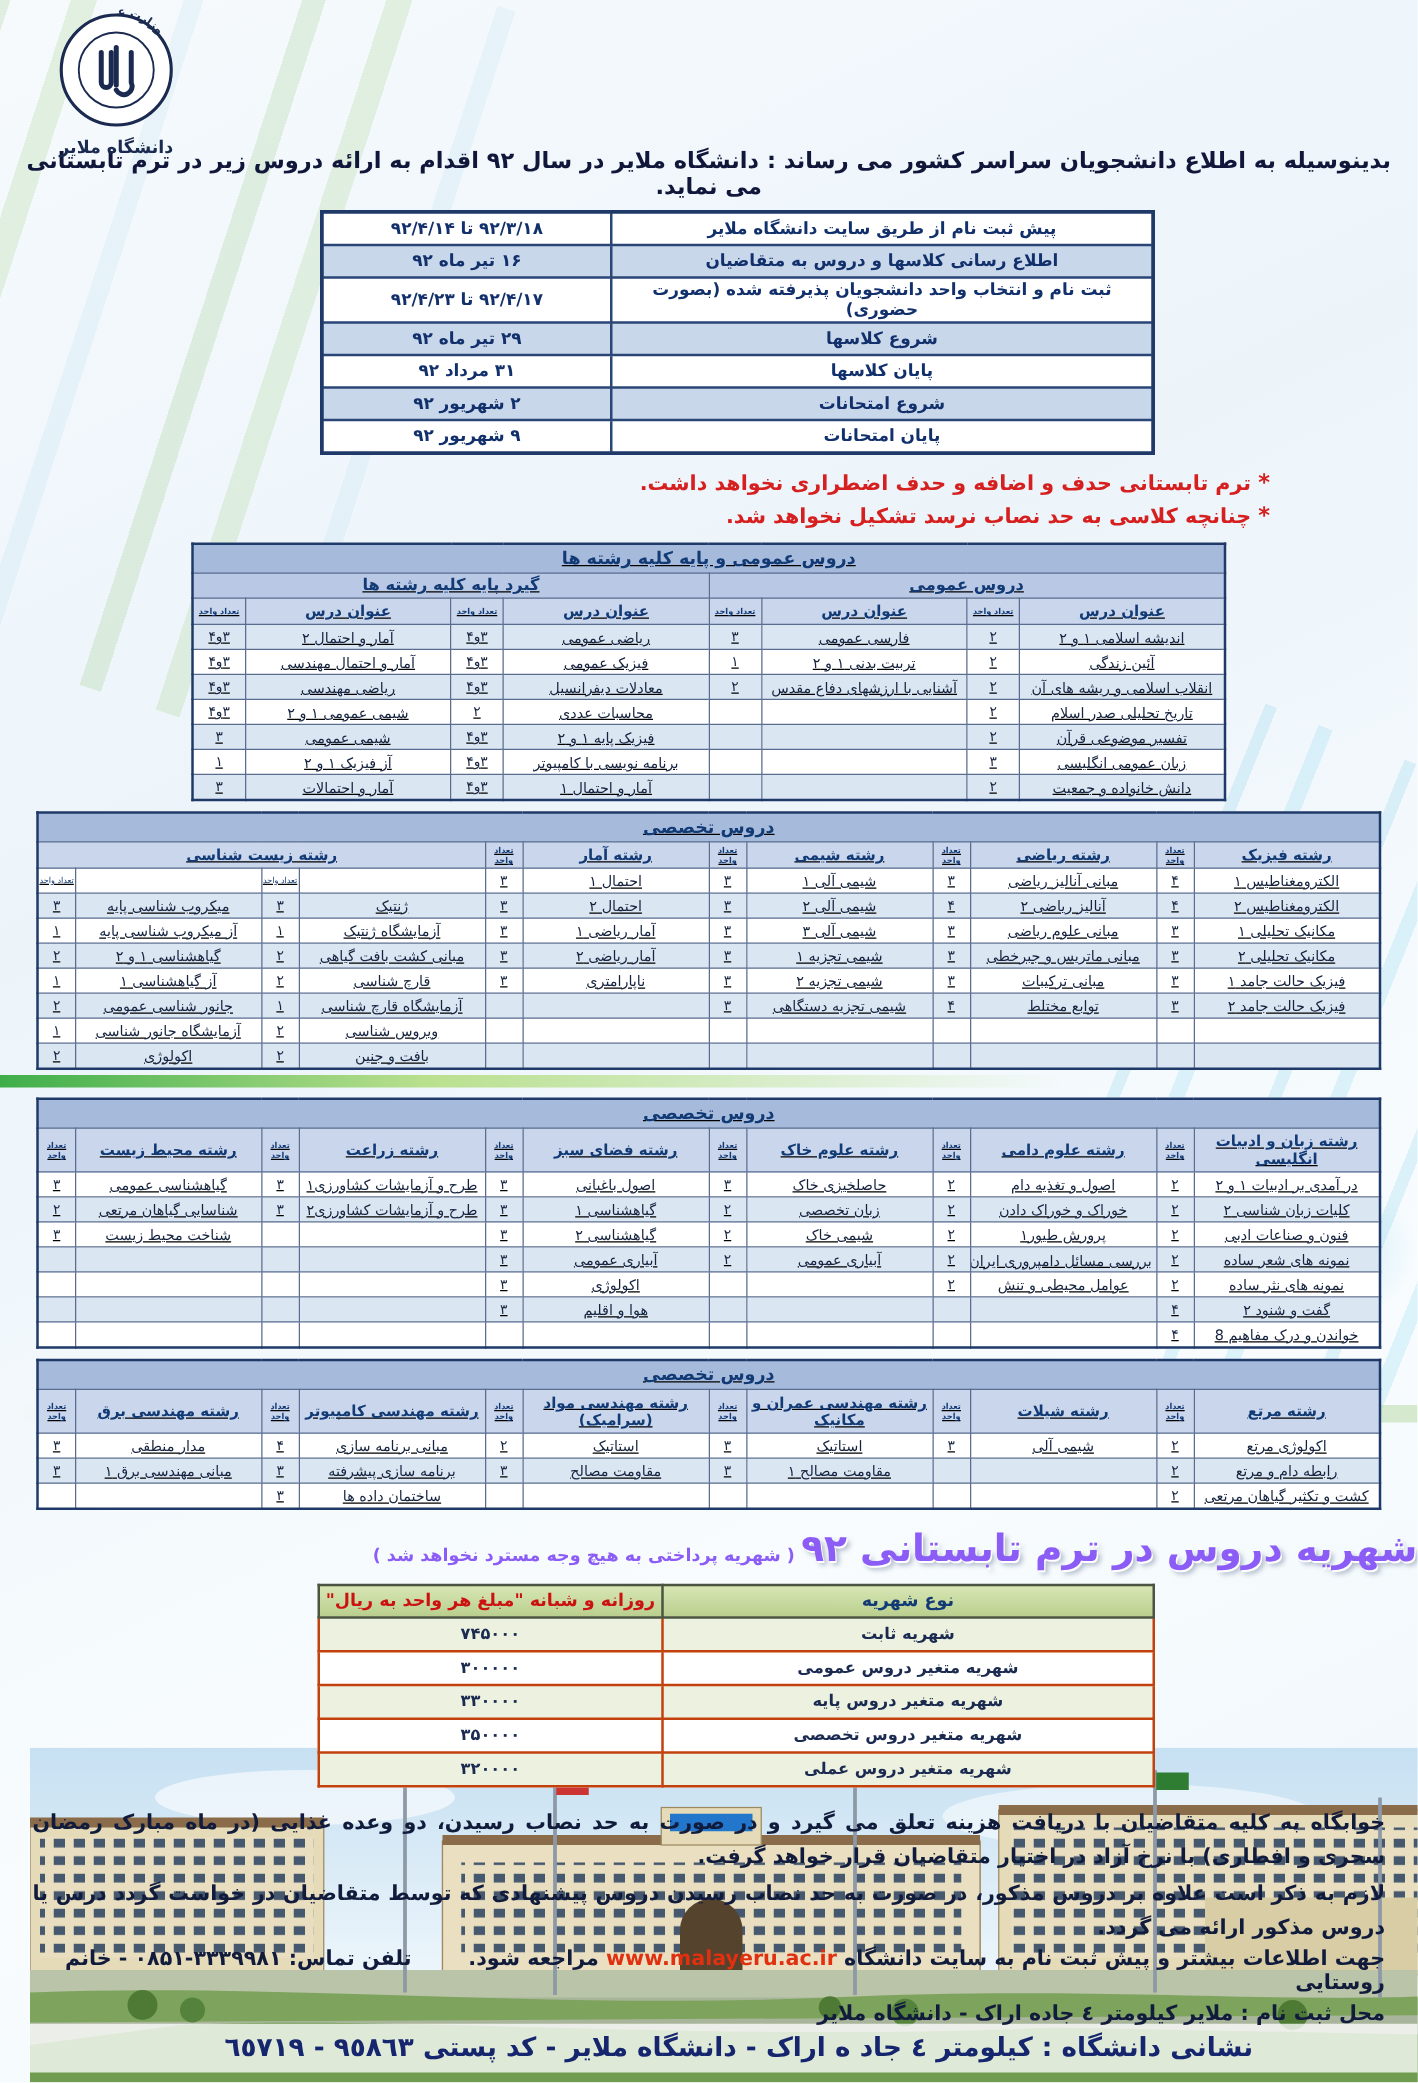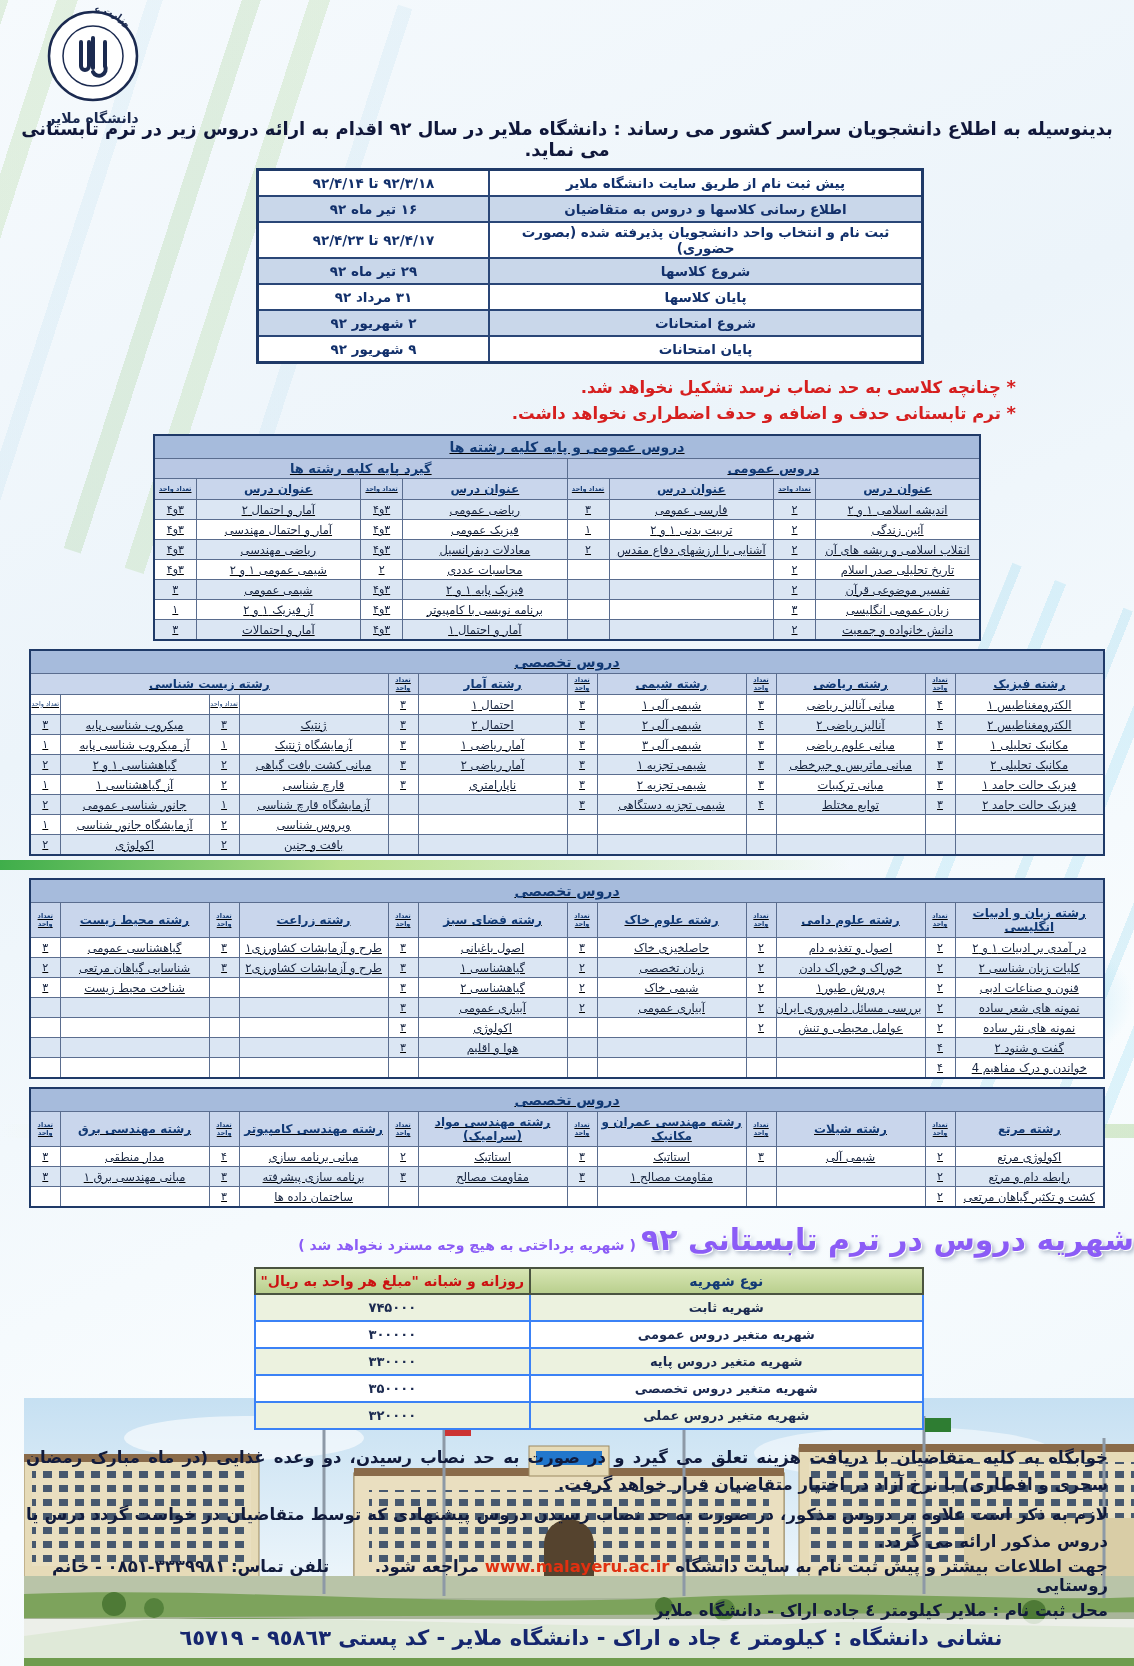--- a/index.html
+++ b/index.html
@@ -71,21 +71,21 @@
   .divider-band{height:10px;margin:4px 0 0 0;background:linear-gradient(90deg,#3fae4a 0%,#b9e08e 30%,rgba(200,230,180,0.0) 75%);}
 
   
   .tuition-title{text-align:right;margin:14px 0 0 0;color:#8b5cf6;}
   .tuition-title .big{font-size:30px;font-weight:bold;text-shadow:1px 1px 0 #fff,3px 3px 4px rgba(40,60,100,0.35);}
   .tuition-title .small{font-size:14px;font-weight:bold;}
   table.tuit{border-collapse:collapse;border:2px solid #3c4630;margin:10px 210px 0 254px;width:670px;table-layout:fixed;background:#fff;}
   table.tuit th{background:linear-gradient(#d8e6b4,#b9cf8e);border:2px solid #4a5440;font-size:14px;padding:4px 2px;}
   table.tuit th.type{color:#123a75;width:58%;}
   table.tuit th.amount{color:#cc1111;}
-  table.tuit td{border:2px solid #3b82f6;font-size:13px;font-weight:bold;color:#1b2a50;text-align:center;padding:3px 2px;height:19px;}
+  table.tuit td{border:2px solid #c2410c;font-size:13px;font-weight:bold;color:#1b2a50;text-align:center;padding:3px 2px;height:19px;}
   table.tuit tr:nth-child(odd) td{background:#ecf2df;}
 
   .paras{margin:14px 26px 0 26px;color:#111b3c;font-weight:bold;font-size:16.5px;line-height:1.65;text-align:justify;}
   .paras p{margin:0 0 2px 0;}
   .contact-line{margin:2px 26px 0 26px;color:#111b3c;font-weight:bold;font-size:16.5px;text-align:right;}
   .contact-line .url{color:#e03010;}
   .contact-line .gap{display:inline-block;width:34px;}
   .phone-num{direction:ltr;unicode-bidi:isolate;}
   .regline{margin:6px 26px 0 26px;color:#111b3c;font-weight:bold;font-size:16.5px;text-align:right;}
 
@@ -155,22 +155,22 @@
           <td>۲ شهریور ۹۲</td>
         </tr>
         <tr>
           <td class="sch-label">پایان امتحانات</td>
           <td>۹ شهریور ۹۲</td>
         </tr>
       </tbody>
   </table>
 
   <div class="notes">
+    <div><span class="star">*</span> <span>ترم تابستانی حدف و اضافه و حدف اضطراری نخواهد داشت.</span></div>
     <div><span class="star">*</span> <span>چنانچه کلاسی به حد نصاب نرسد تشکیل نخواهد شد.</span></div>
-    <div><span class="star">*</span> <span>ترم تابستانی حدف و اضافه و حدف اضطراری نخواهد داشت.</span></div>
   </div>
 
   <div class="tblwrap tw1">
       <table class="ctable">
         <colgroup>
           <col class="w-course">
           <col class="w-unit">
           <col class="w-course">
           <col class="w-unit">
           <col class="w-course">
@@ -534,21 +534,21 @@
             <td class="c-course"></td>
             <td class="c-unit"></td>
             <td class="c-course">هوا و اقلیم</td>
             <td class="c-unit">۳</td>
             <td class="c-course"></td>
             <td class="c-unit"></td>
             <td class="c-course"></td>
             <td class="c-unit"></td>
           </tr>
           <tr class="">
-            <td class="c-course">خواندن و درک مفاهیم 4</td>
+            <td class="c-course">خواندن و درک مفاهیم 8</td>
             <td class="c-unit">۴</td>
             <td class="c-course"></td>
             <td class="c-unit"></td>
             <td class="c-course"></td>
             <td class="c-unit"></td>
             <td class="c-course"></td>
             <td class="c-unit"></td>
             <td class="c-course"></td>
             <td class="c-unit"></td>
             <td class="c-course"></td>

